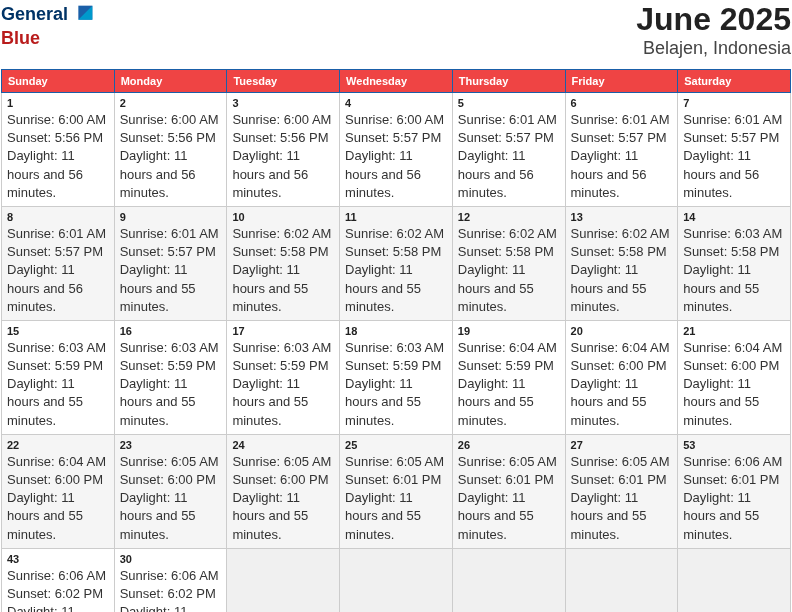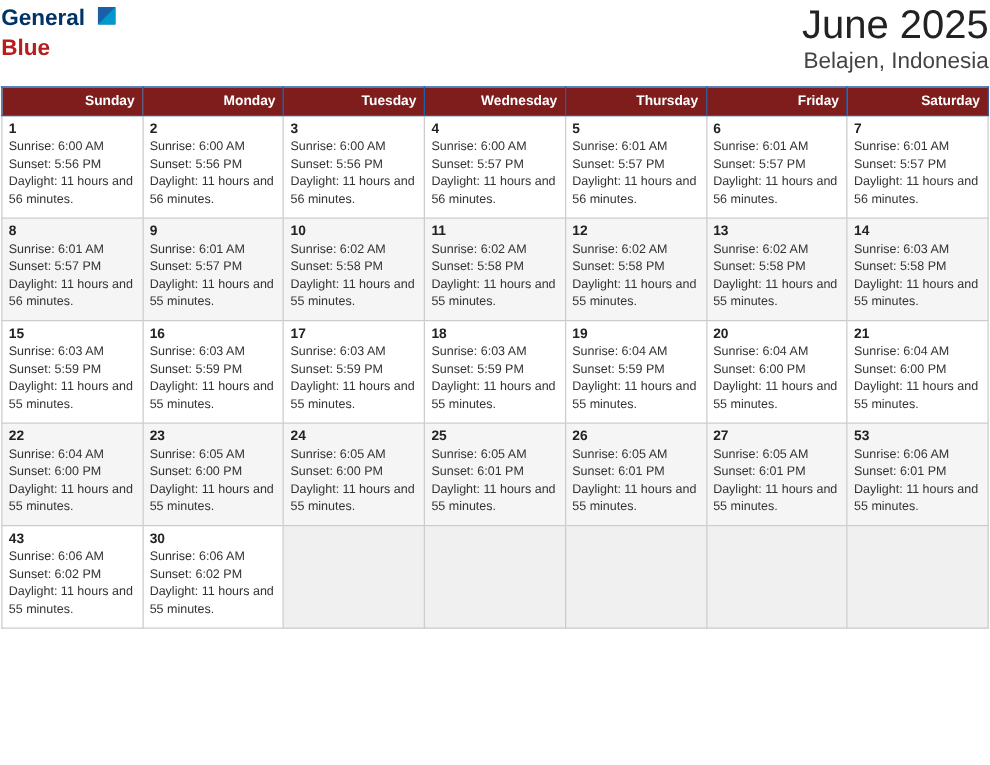--- a/index.html
+++ b/index.html
@@ -29,36 +29,36 @@
     .logo-icon {
       width: 28px;
       height: 28px;
       margin-left: 2px;
     }
     .title-block {
       text-align: right;
     }
     .month-title {
       font-size: 32px;
-      font-weight: normal;
+      font-weight: bold;
       color: #222;
     }
     .location {
       font-size: 18px;
       color: #444;
     }
     .calendar {
       width: 100%;
       border-collapse: collapse;
       font-size: 9.5px;
     }
     .calendar th {
-      background: #7f1d1d;
+      background: #ef4444;
       color: #fff;
-      text-align: right;
+      text-align: left;
       padding: 5px 6px;
       font-size: 11px;
       font-weight: bold;
       border: 1px solid #1a5fa8;
     }
     .calendar td {
       border: 1px solid #ccc;
       vertical-align: top;
       padding: 4px 5px;
       width: calc(100% / 7);
@@ -69,21 +69,21 @@
       background: #f5f5f5;
     }
     .day-num {
       font-size: 11px;
       font-weight: bold;
       color: #222;
       margin-bottom: 2px;
       display: block;
     }
     .cell-info {
-      font-size: 10px;
+      font-size: 13px;
       color: #333;
       line-height: 1.4;
     }
     .empty-cell {
       background: #f0f0f0 !important;
     }
   </style>
 </head>
 <body>
 

